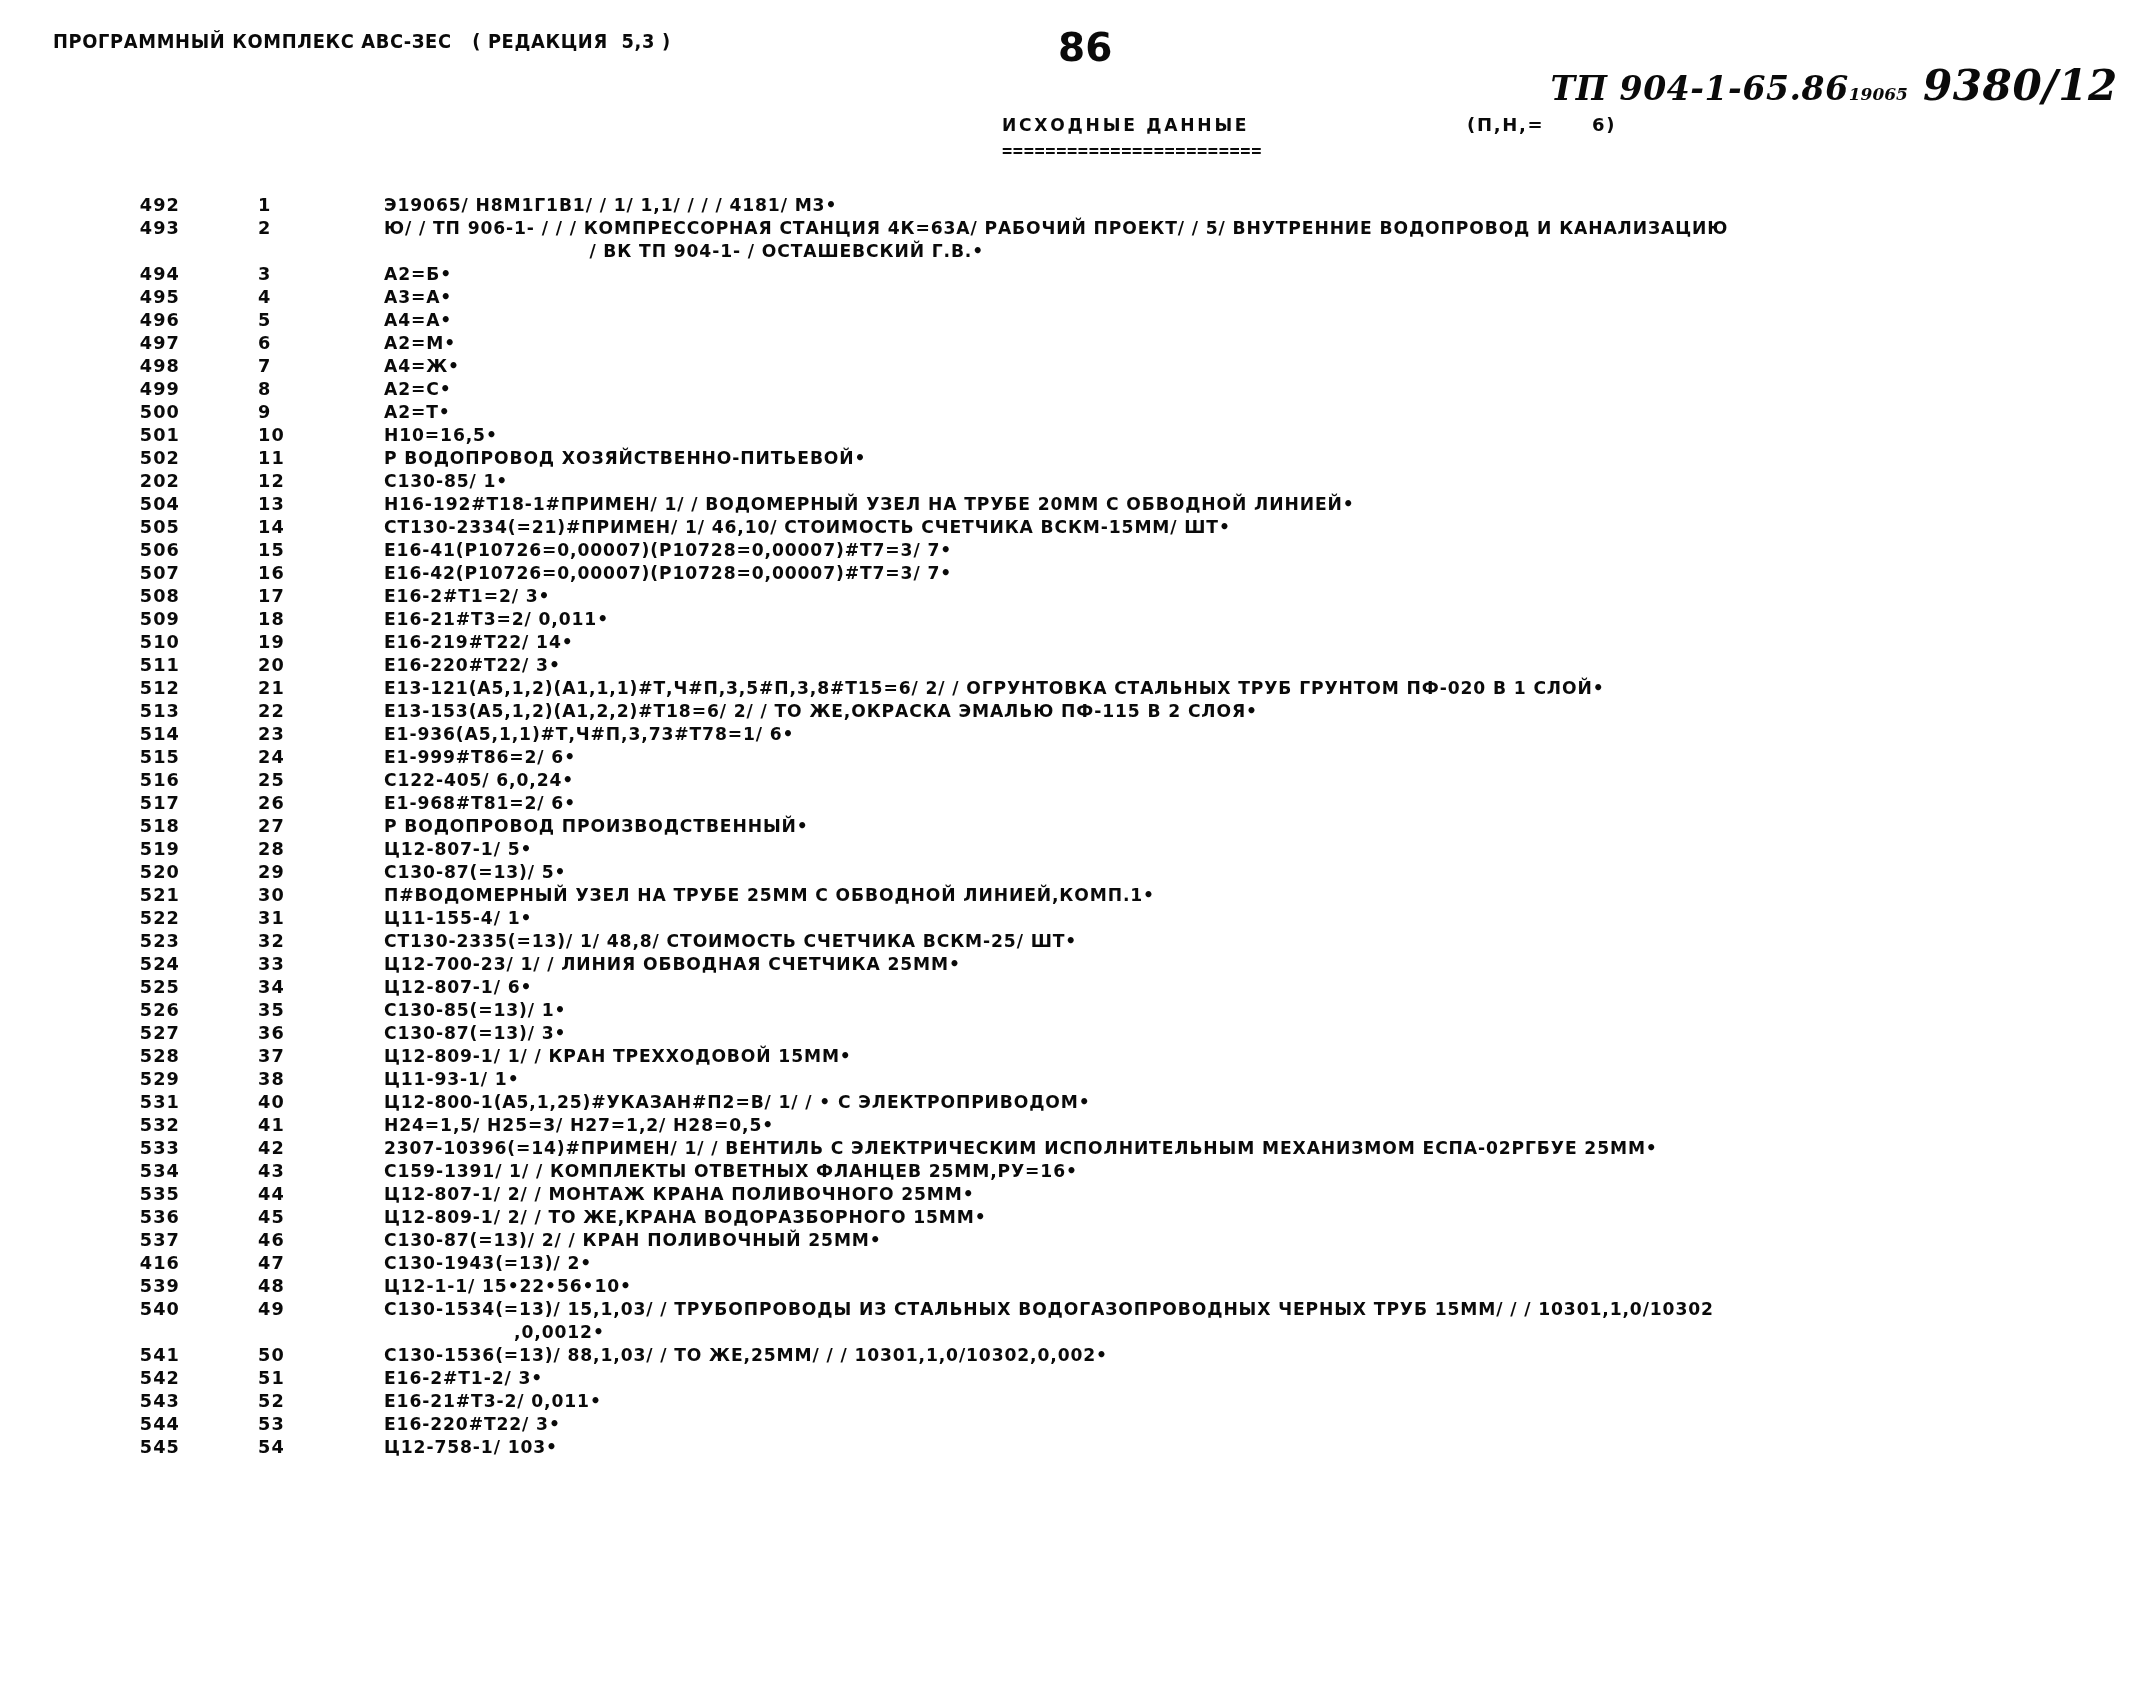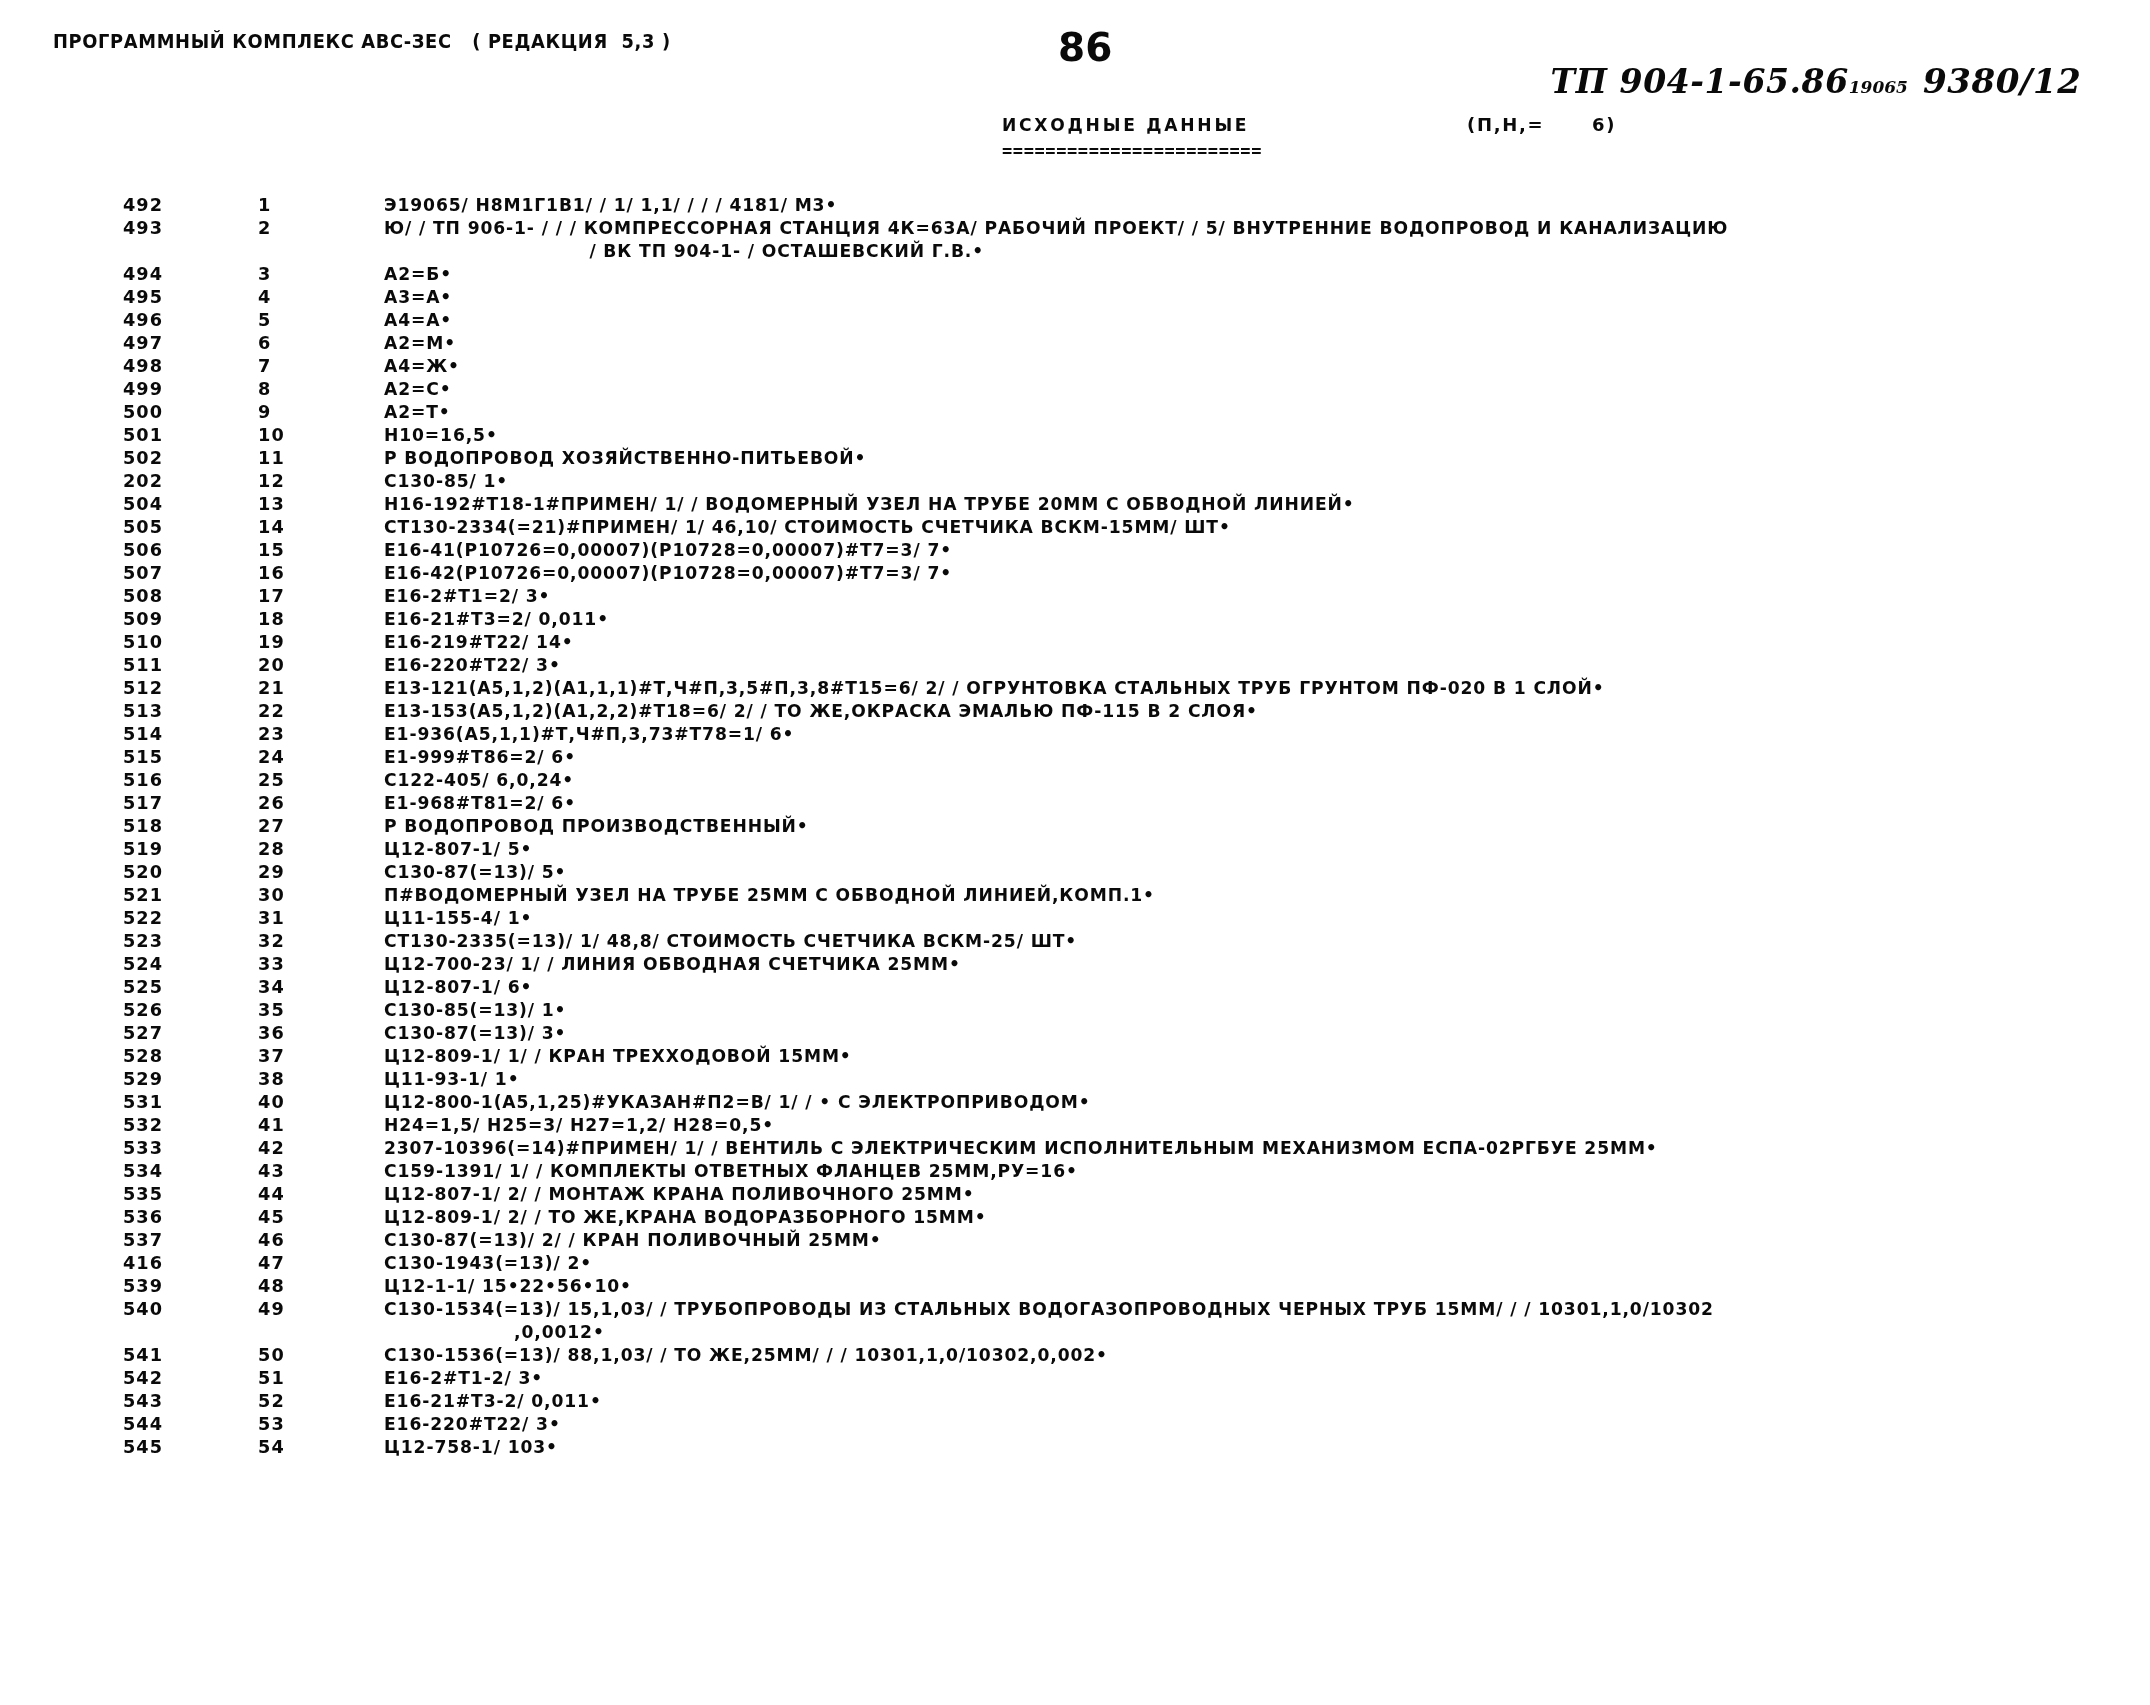--- a/index.html
+++ b/index.html
@@ -61,21 +61,21 @@
     letter-spacing: 0.6px;
     white-space: pre;
   }
   .hdr-stamp .small {
     font-size: 17px;
     font-style: italic;
     letter-spacing: 0;
     text-align: right;
   }
   .hdr-stamp .lot {
-    font-size: 34px;
+    font-size: 42px;
     margin-left: 15px;
   }
 
   
   .title-wrap {
     position: absolute;
     top: 114px;
     left: 0;
     width: 2151px;
   }
@@ -122,21 +122,21 @@
   .row {
     position: relative;
     height: 23px;
     line-height: 23px;
     white-space: pre;
   }
   .col-seq {
     position: absolute;
     left: 106px;
     width: 74px;
-    text-align: center;
+    text-align: right;
     font-size: 17.7px;
     font-weight: bold;
     font-family: "DejaVu Sans", "Liberation Sans", sans-serif;
     letter-spacing: 1.1px;
   }
   .col-num {
     position: absolute;
     left: 258px;
     width: 63px;
     text-align: left;

